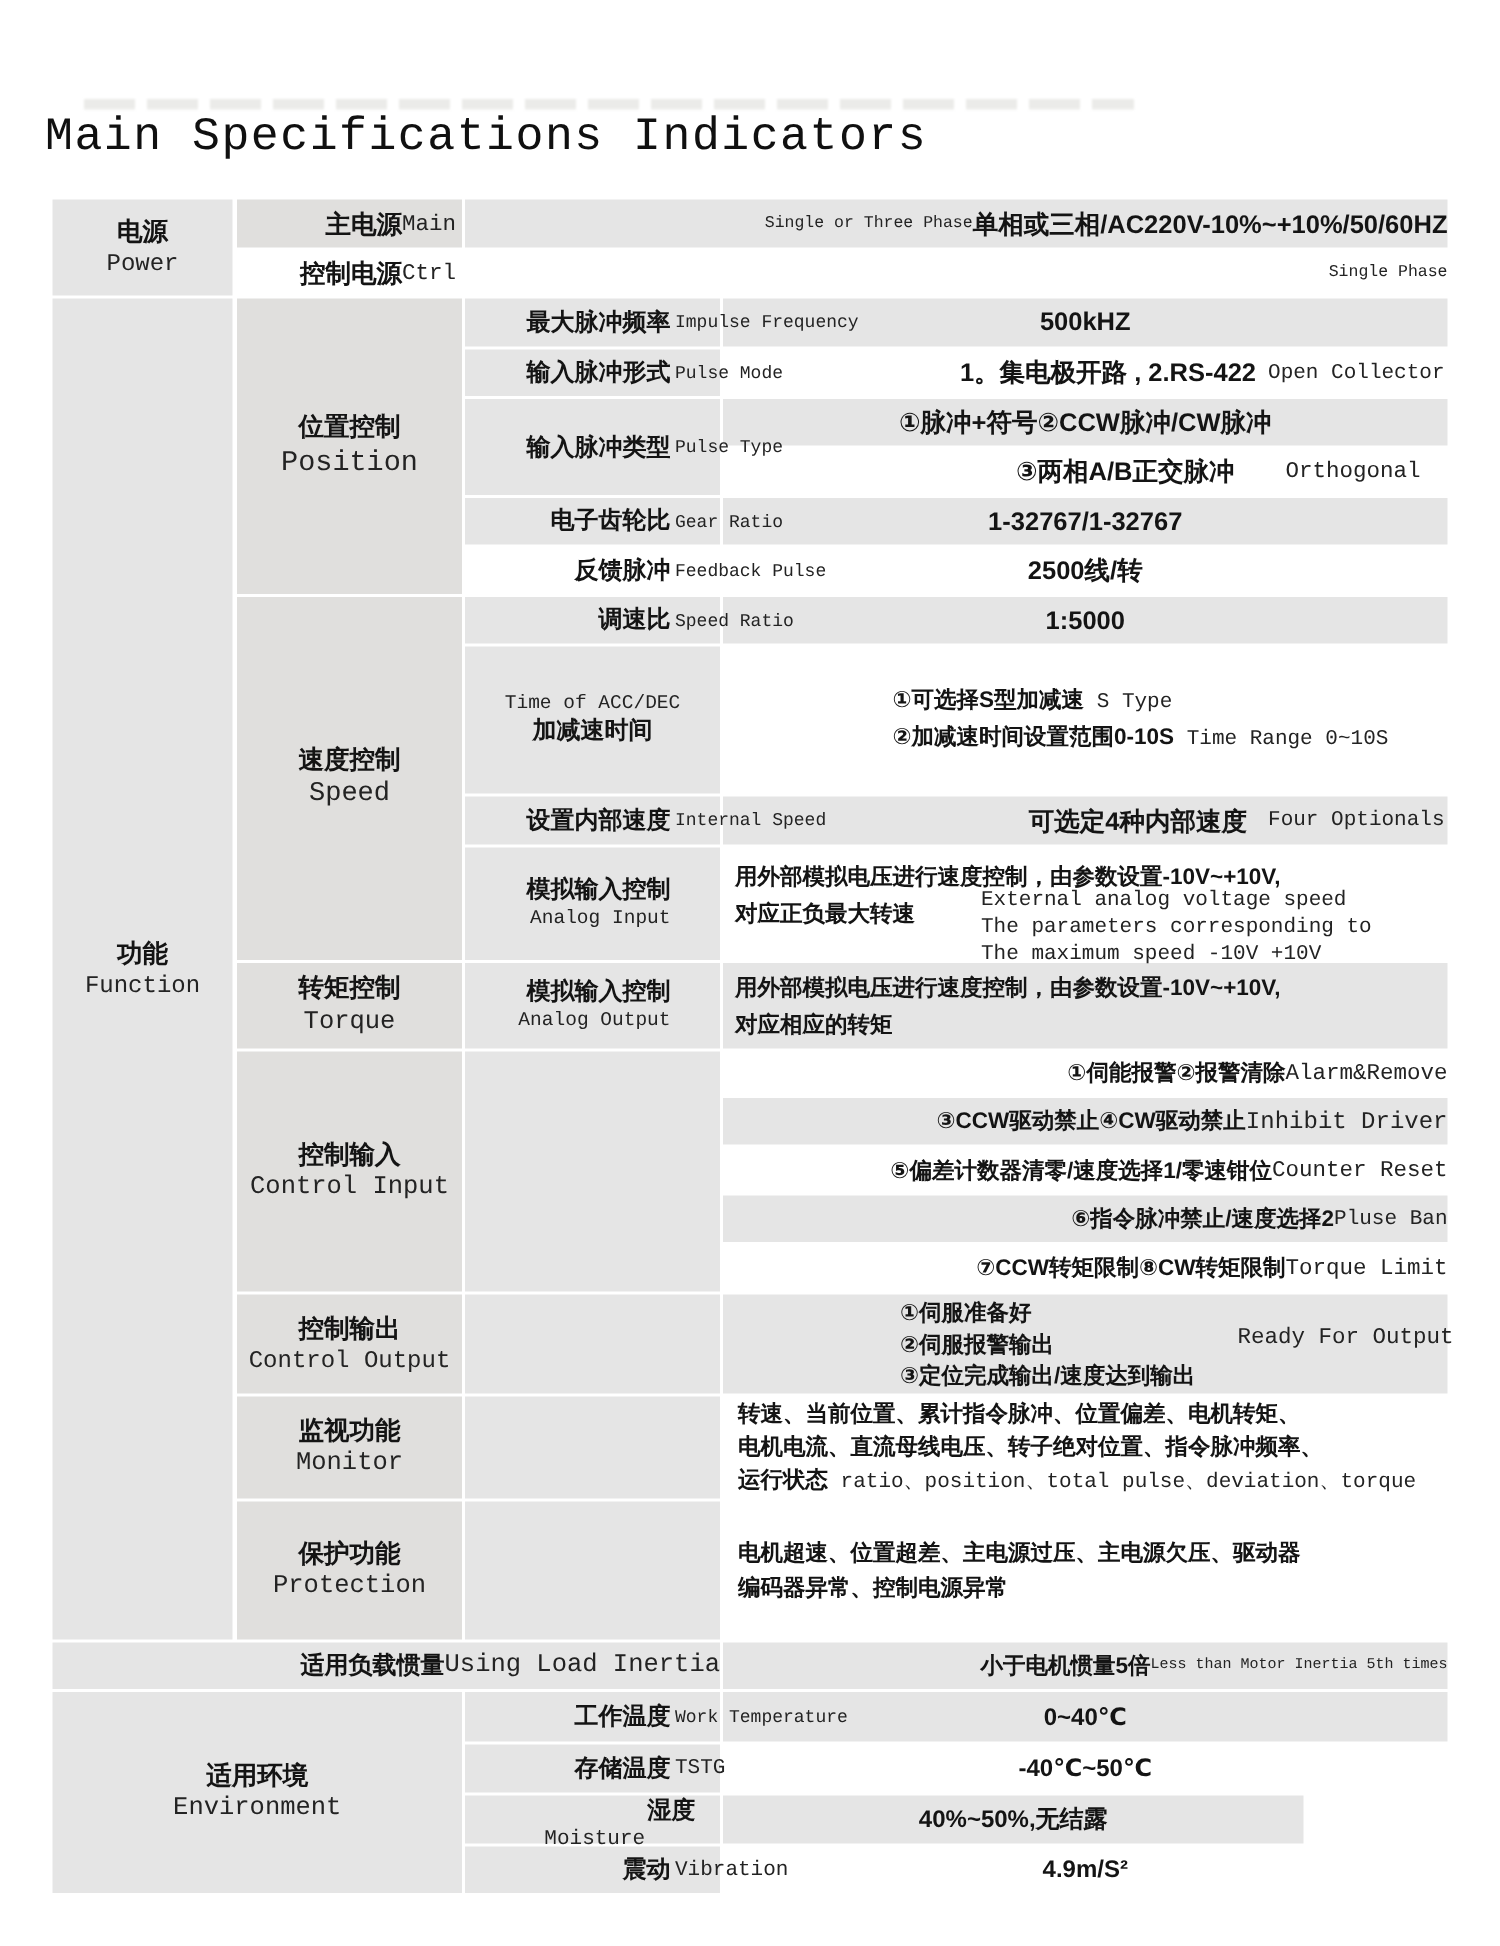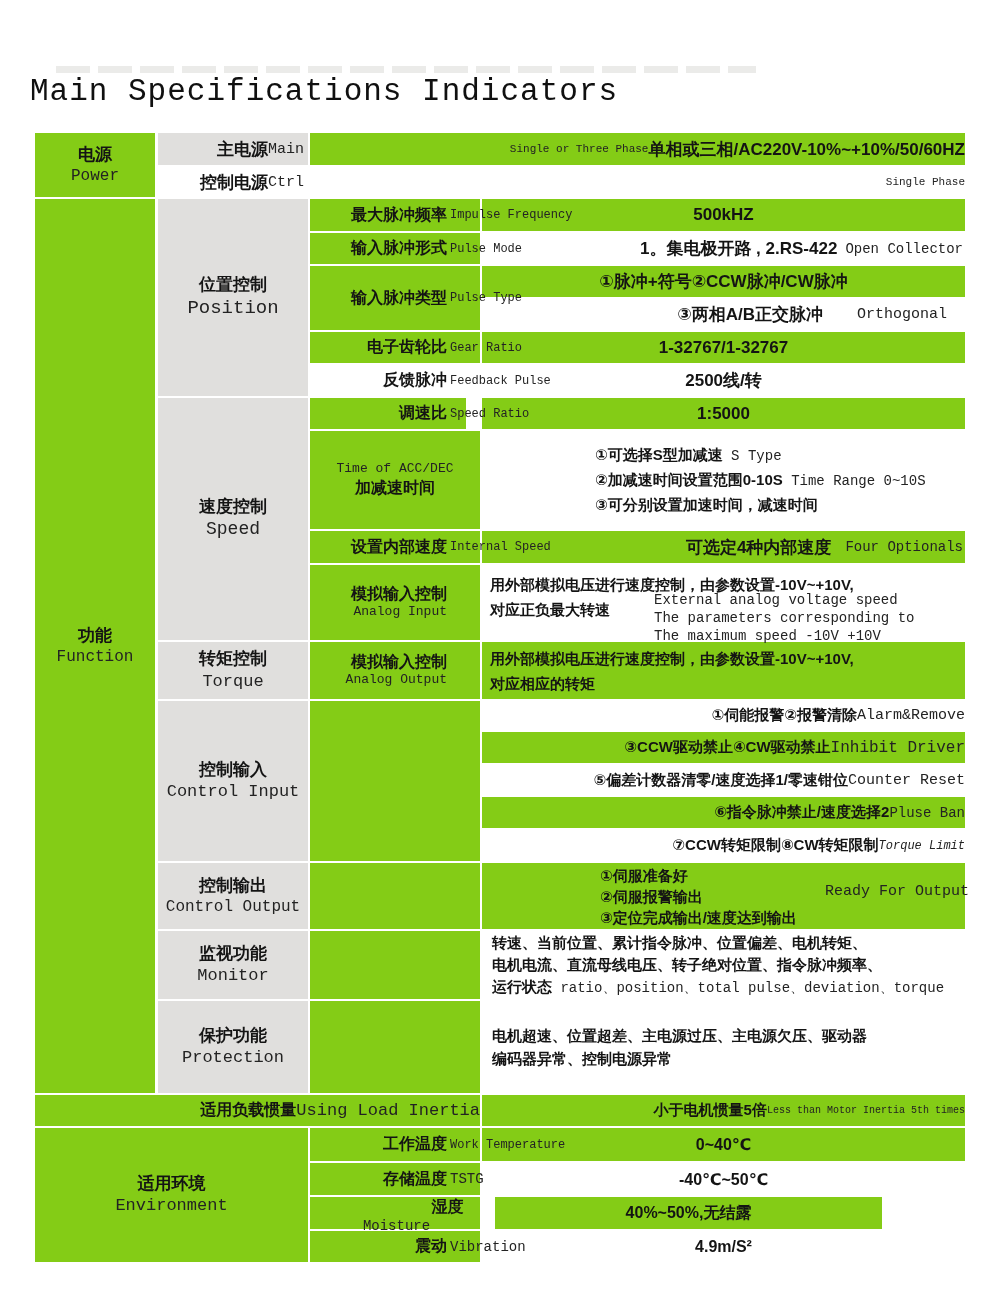--- a/index.html
+++ b/index.html
@@ -1,18 +1,18 @@
 <!DOCTYPE html>
 <html><head>
 <meta charset="utf-8">
 <style>
   html,body{margin:0;padding:0;}
   body{width:1000px;height:1297px;position:relative;background:#fff;overflow:hidden;}
   .cell{position:absolute;box-sizing:border-box;display:flex;align-items:center;}
-  .gray{background:#84cc16;}
+  .gray{background:#e5e5e5;}
   .light{background:#e0dfdd;}
   .white{background:#ffffff;}
   .cn{font-family:"Liberation Sans","DejaVu Sans",sans-serif;font-weight:700;color:#141414;}
   .en{font-family:"Liberation Mono","DejaVu Sans Mono",monospace;color:#232323;white-space:nowrap;}
   .col{flex-direction:column;justify-content:center;text-align:center;line-height:1.3;}
   .vc{justify-content:center;}
   .ve{justify-content:flex-end;}
   .nw{white-space:nowrap;justify-content:flex-end;}
   .c3cn{width:137px;text-align:right;font-size:16px;flex:none;white-space:nowrap;}
   .c3en{font-size:12px;margin-left:3px;position:relative;z-index:3;}
@@ -103,36 +103,35 @@
 </div>
 <div class="cell white vc" style="left:482px;top:365px;width:483px;height:31px;">
   <span class="cn val">2500线/转</span>
 </div>
 
 <div class="cell light col" style="left:158px;top:398px;width:150px;height:242px;">
   <div class="cn" style="font-size:17px;">速度控制</div>
   <div class="en" style="font-size:18px;">Speed</div>
 </div>
 
-<div class="cell gray" style="left:310px;top:398px;width:156px;height:31px;">
+<div class="cell gray" style="left:310px;top:398px;width:170px;height:31px;">
   <span class="cn c3cn">调速比</span>
     <span class="en c3en">Speed Ratio</span>
 </div>
 <div class="cell gray vc" style="left:482px;top:398px;width:483px;height:31px;">
   <span class="cn val">1:5000</span>
 </div>
 
 <div class="cell gray col" style="left:310px;top:431px;width:170px;height:98px;">
   <div class="en" style="font-size:13px;">Time of ACC/DEC</div>
   <div class="cn" style="font-size:16px;">加减速时间</div>
 </div>
 <div class="cell white col" style="left:482px;top:431px;width:483px;height:98px;align-items:flex-start;padding-left:113px;line-height:24px;text-align:left;">
   <div class="nw"><span class="cn mid">①可选择S型加减速</span><span class="en" style="font-size:14px;">  S Type</span></div>
   <div class="nw"><span class="cn mid">②加减速时间设置范围0-10S</span><span class="en" style="font-size:14px;position:relative;z-index:3;"> Time Range 0~10S</span></div>
-  <div class="nw"><span class="cn mid">③可分别设置加速时间，减速时间</span></div>
 </div>
 
 <div class="cell gray" style="left:310px;top:531px;width:170px;height:32px;">
   <span class="cn c3cn">设置内部速度</span>
     <span class="en c3en">Internal Speed</span>
 </div>
 <div class="cell gray ve nw" style="left:482px;top:531px;width:483px;height:32px;padding-right:2px;">
   <span class="cn val">可选定4种内部速度</span>
     <span class="en" style="font-size:14px;margin-left:14px;">Four Optionals</span>
 </div>
@@ -183,21 +182,21 @@
 <div class="cell white nw" style="left:482px;top:765px;width:483px;height:30px;padding-left:90px;">
   <span class="cn mid">⑤偏差计数器清零/速度选择1/零速钳位</span>
     <span class="en" style="font-size:15px;">Counter Reset</span>
 </div>
 <div class="cell gray nw" style="left:482px;top:797px;width:483px;height:31px;padding-left:153px;">
   <span class="cn mid">⑥指令脉冲禁止/速度选择2</span>
     <span class="en" style="font-size:14px;">  Pluse Ban</span>
 </div>
 <div class="cell white nw" style="left:482px;top:830px;width:483px;height:31px;padding-left:118px;">
   <span class="cn mid">⑦CCW转矩限制⑧CW转矩限制</span>
-    <span class="en" style="font-size:12px;font-style:italic;"> Torque Limit</span>
+    <span class="en" style="font-size:15px;"> Torque Limit</span>
 </div>
 
 <div class="cell light col" style="left:158px;top:863px;width:150px;height:66px;">
   <div class="cn" style="font-size:17px;">控制输出</div>
   <div class="en" style="font-size:16px;">Control Output</div>
 </div>
 <div class="cell gray" style="left:310px;top:863px;width:170px;height:66px;"></div>
 <div class="cell gray col" style="left:482px;top:863px;width:483px;height:66px;align-items:flex-start;padding-left:118px;line-height:21px;text-align:left;">
   <div class="cn mid">①伺服准备好</div>
   <div class="cn mid">②伺服报警输出</div>
@@ -253,21 +252,21 @@
     <span class="en c3en" style="font-size:14px;">TSTG</span>
 </div>
 <div class="cell white vc" style="left:482px;top:1163px;width:483px;height:32px;">
   <span class="cn" style="font-size:16px;">-40℃~50℃</span>
 </div>
 
 <div class="cell gray" style="left:310px;top:1197px;width:170px;height:32px;flex-direction:column;">
   <span class="cn c3cn">湿度</span>
     <span class="en c3en" style="font-size:14px;">Moisture</span>
 </div>
-<div class="cell gray vc" style="left:495px;top:1197px;width:387px;height:32px;align-items:center;">
+<div class="cell gray vc" style="left:482px;top:1197px;width:387px;height:32px;align-items:center;">
   <span class="cn" style="font-size:16px;">40%~50%,无结露</span>
 </div>
 
 <div class="cell gray" style="left:310px;top:1231px;width:170px;height:31px;">
   <span class="cn c3cn">震动</span>
     <span class="en c3en" style="font-size:14px;">Vibration</span>
 </div>
 <div class="cell white vc" style="left:482px;top:1231px;width:483px;height:31px;">
   <span class="cn" style="font-size:16px;">4.9m/S²</span>
 </div>

